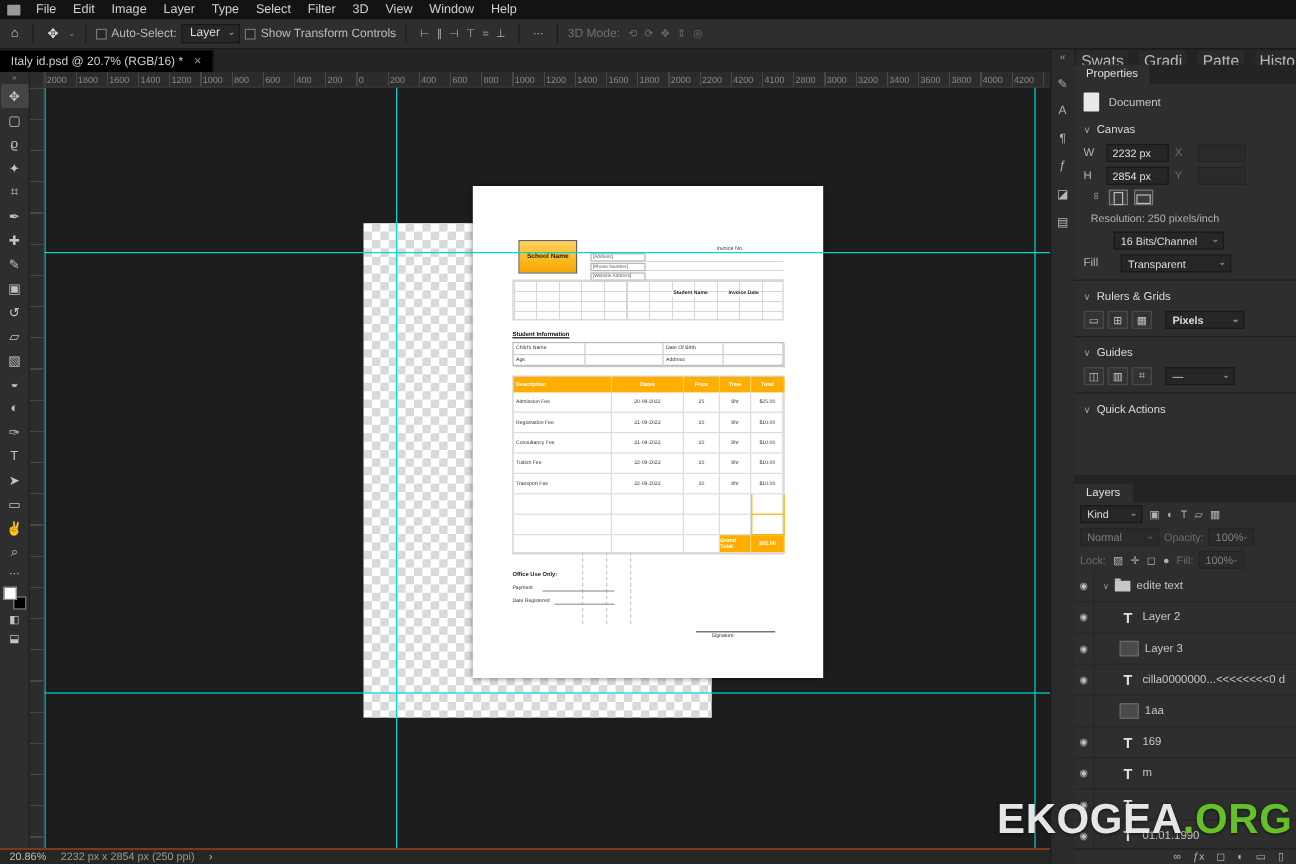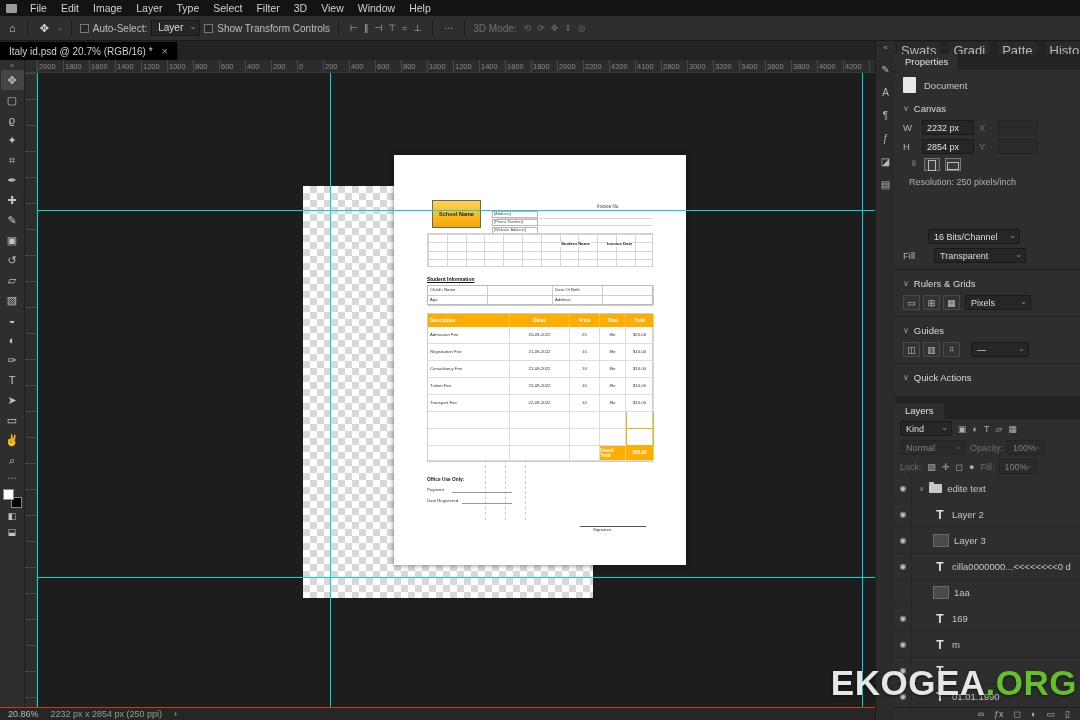--- a/index.html
+++ b/index.html
@@ -114,21 +114,21 @@
   .fbox.empty{width:40px;}
   .fsel{height:15px;background:#262626;border:1px solid #191919;color:#dedede;display:inline-flex;align-items:center;padding:0 14px 0 5px;position:relative;font-size:9px;}
   .fsel::after{content:"⌄";position:absolute;right:3px;top:1px;font-size:8px;color:#999;}
   .chain{font-size:9px;color:#9a9a9a;display:inline-block;transform:rotate(90deg);width:10px;}
   .obtn{width:16px;height:13px;border:1px solid #777;background:#3a3a3a;display:inline-block;}
   .obtn.portrait::before{content:"";display:block;width:6px;height:9px;border:1px solid #bbb;margin:1px auto;}
   .obtn.landscape::before{content:"";display:block;width:10px;height:6px;border:1px solid #bbb;margin:2.5px auto;}
   .resline{color:#b0b0b0;padding:4px 8px 4px 14px;font-size:9px;}
   .pdiv{height:1px;background:#202020;margin:4px 0;}
   .picon{width:17px;height:15px;border:1px solid #4a4a4a;background:#333;display:inline-flex;align-items:center;justify-content:center;font-size:9px;color:#c0c0c0;}
-  .indent{padding-left:33px;margin-top:36px;}
+  .indent{padding-left:33px;}
 
   .layerstab-row{height:16px;display:flex;margin-top:7px;flex:0 0 auto;}
   .layerstab{background:#2e2e2e;padding:2px 10px;color:#e2e2e2;font-size:9.5px;}
   .layers{background:#2e2e2e;flex:1;display:flex;flex-direction:column;overflow:hidden;}
   .lrow{display:flex;align-items:center;gap:4px;padding:2px 5px;flex:0 0 auto;color:#b5b5b5;font-size:9px;}
   .licon{font-size:9px;color:#b0b0b0;padding:0 2px;}
   .layer-list{flex:1;overflow:hidden;}
   .layer-row{height:26px;display:flex;align-items:center;border-bottom:1px solid #272727;gap:5px;color:#c6c6c6;font-size:9.5px;}
   .eyebox{width:17px;align-self:stretch;display:flex;align-items:center;justify-content:center;font-size:8px;color:#c0c0c0;border-right:1px solid #272727;flex:0 0 auto;}
   .layer-row.ind .thumbslot{margin-left:16px;}
@@ -448,21 +448,21 @@
       <div class="sechead">
         <span class="scaret">∨</span>
         <span>Rulers &amp; Grids</span>
       </div>
       <div class="prow">
         <span style="display:flex;gap:3px;">
             <span class="picon">▭</span>
             <span class="picon">⊞</span>
             <span class="picon">▦</span>
           </span>
-        <span class="fsel" style="width:66px;margin-left:0;">Pixels</span>
+        <span class="fsel" style="width:66px;margin-left:6px;font-weight:bold;">Pixels</span>
       </div>
       <div class="pdiv"></div>
       <div class="sechead">
         <span class="scaret">∨</span>
         <span>Guides</span>
       </div>
       <div class="prow">
         <span style="display:flex;gap:3px;">
             <span class="picon">◫</span>
             <span class="picon">▥</span>

